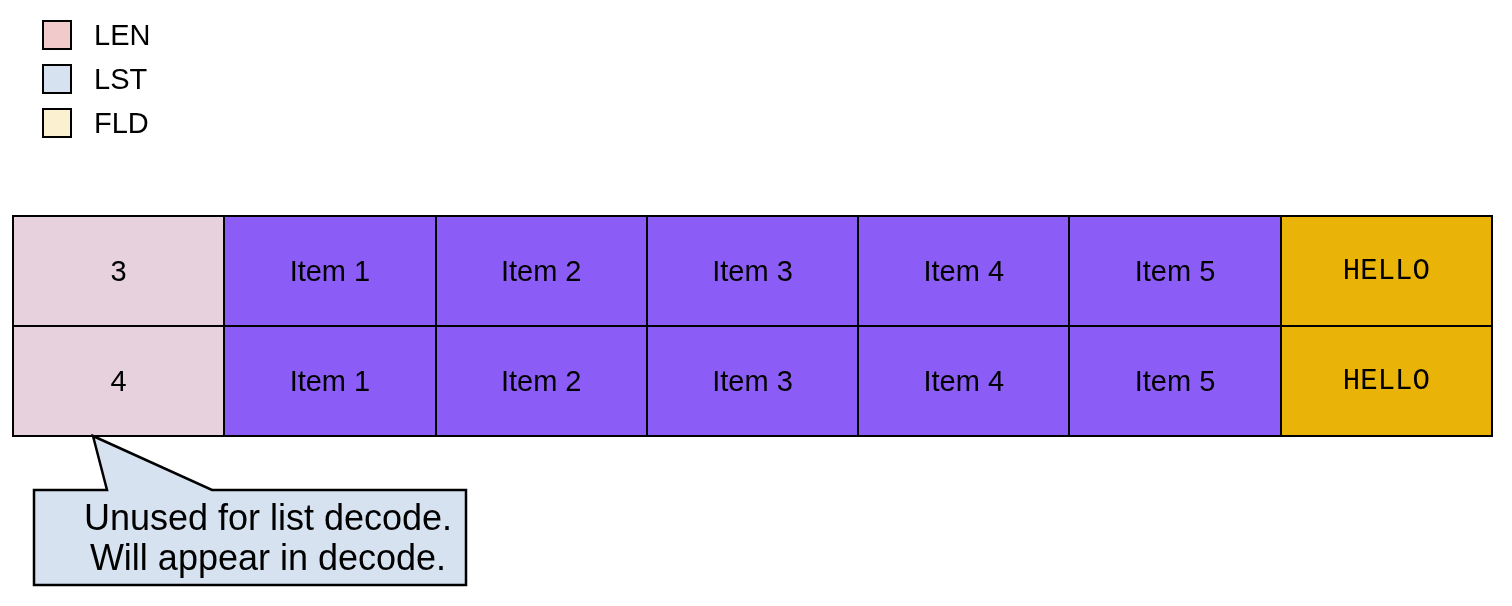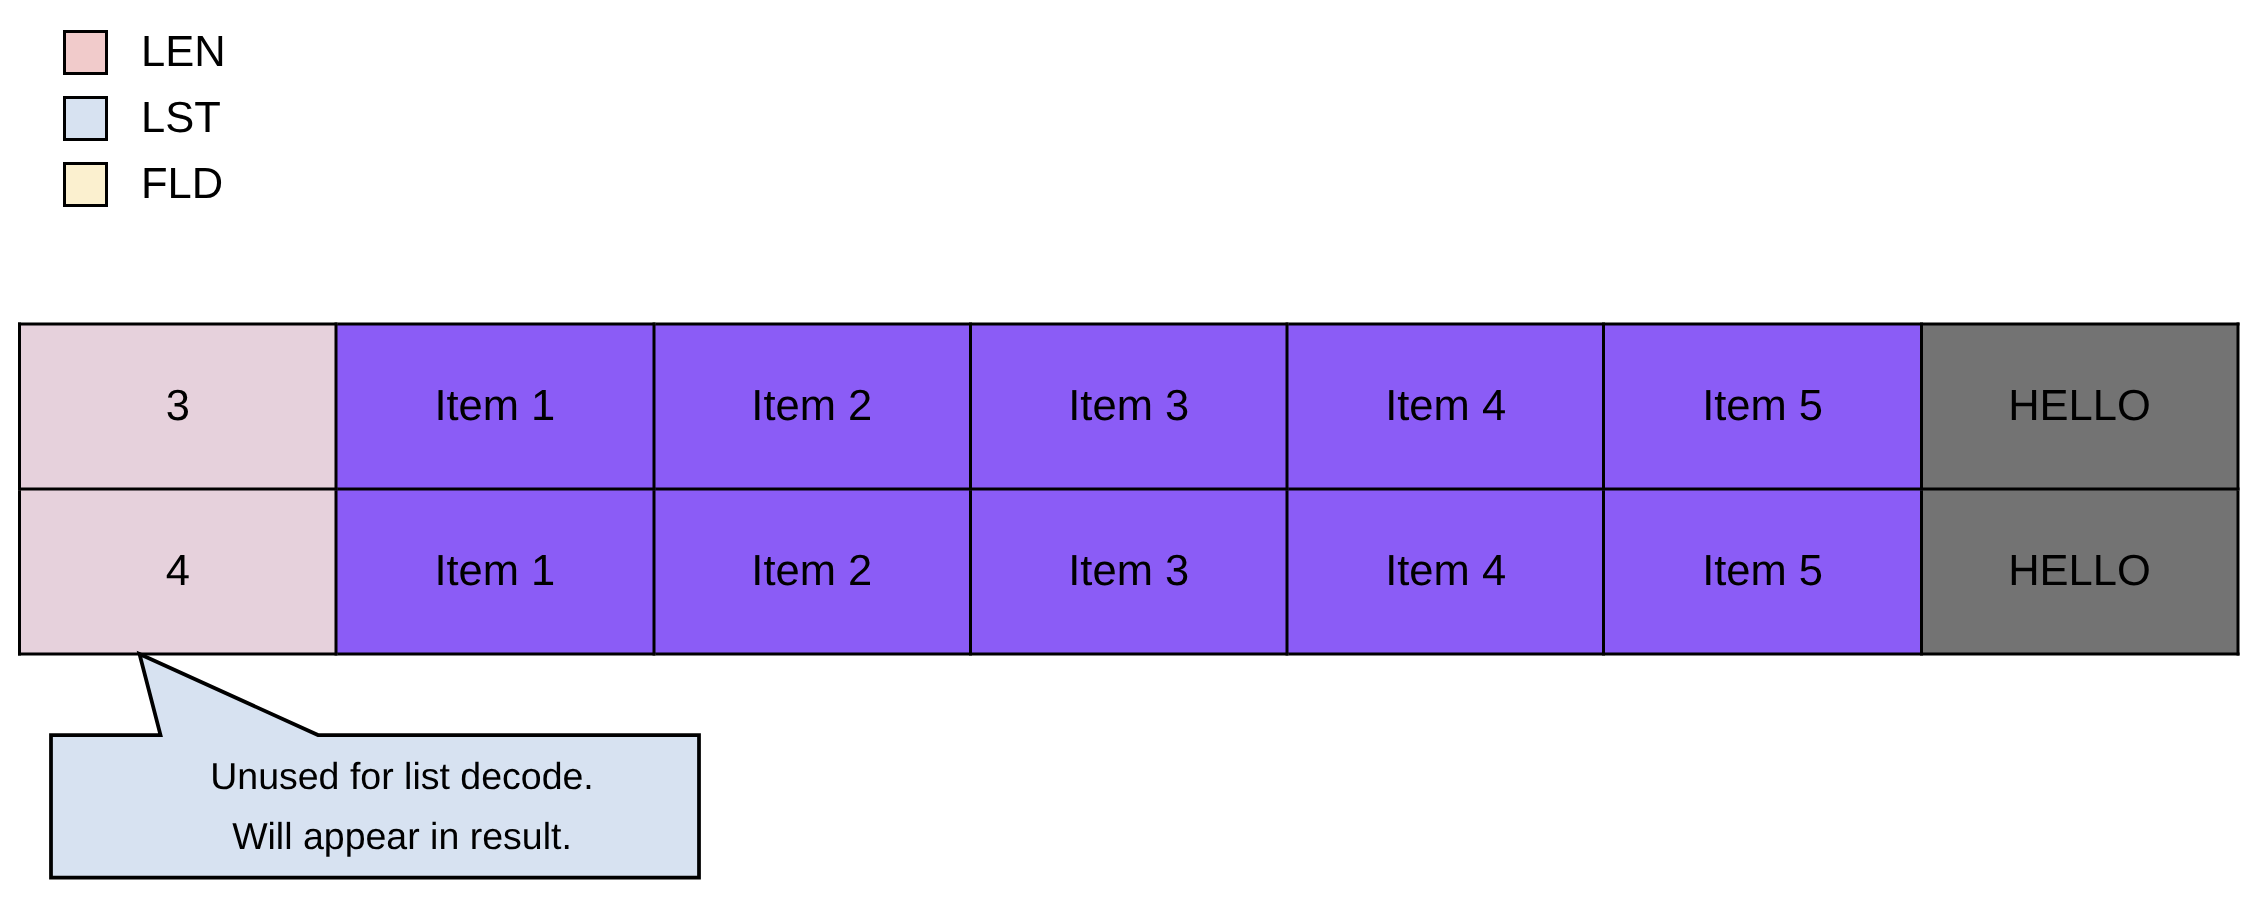--- a/index.html
+++ b/index.html
@@ -56,21 +56,21 @@
   table.layout-table td {
     border: 2px solid #000000;
     height: 110px;
     text-align: center;
     vertical-align: middle;
     font-size: 29px;
     padding: 0;
   }
   td.cell-len { background: #E6D1DC; }
   td.cell-lst { background: #8b5cf6; }
-  td.cell-fld { background: #737373; }
+  td.cell-fld { background: #eab308; font-family: Liberation Mono, monospace; }
 
   
   .callout-svg {
     position: absolute;
     left: 0;
     top: 0;
     width: 1512px;
     height: 606px;
     pointer-events: none;
   }
@@ -83,21 +83,21 @@
   .callout-text {
     position: absolute;
     left: 34px;
     top: 490px;
     width: 468px;
     height: 95px;
     display: flex;
     flex-direction: column;
     align-items: center;
     justify-content: center;
-    font-size: 25px;
+    font-size: 36px;
     line-height: 40px;
     text-align: center;
     color: #000000;
   }
 </style>
 </head>
 <body>
 
 <div class="page">
 
@@ -137,16 +137,16 @@
         <td class="cell-fld">HELLO</td>
       </tr>
     </tbody>
   </table>
 
   <svg class="callout-svg" viewBox="0 0 1512 606" aria-hidden="true">
     <path class="callout-shape" d="M 93 436 L 212 490 L 466 490 L 466 585 L 34 585 L 34 490 L 107 490 Z"></path>
   </svg>
   <div class="callout-text">
     <div>Unused for list decode.</div>
-    <div>Will appear in result.</div>
+    <div>Will appear in decode.</div>
   </div>
 
 </div>
 
 </body></html>

